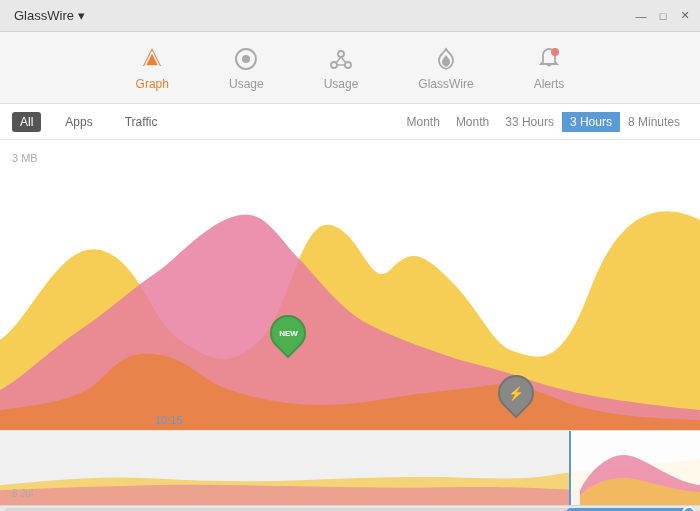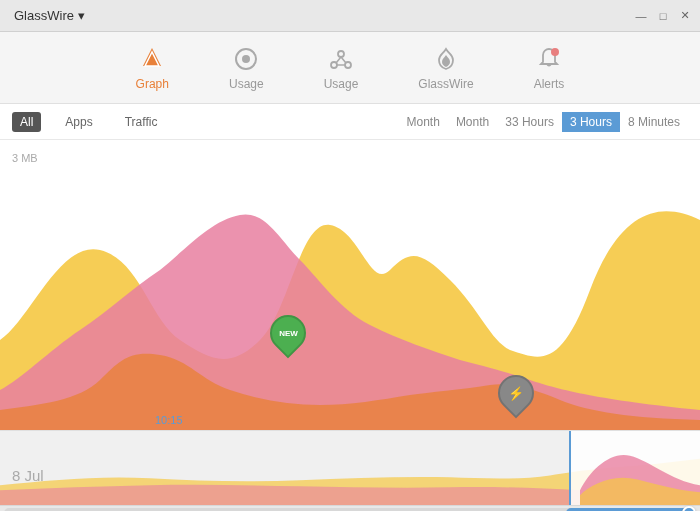--- a/index.html
+++ b/index.html
@@ -200,23 +200,23 @@
       border-top: 1px solid #e0e0e0;
       position: relative;
       overflow: hidden;
     }
     #mini-svg {
       width: 100%;
       height: 100%;
     }
     #mini-date {
       position: absolute;
-      bottom: 21px;
+      bottom: 6px;
       left: 12px;
-      font-size: 15px;
+      font-size: 10px;
       color: #aaa;
     }
 
     
     #scrollbar-area {
       height: 16px;
       background: #e8e8e8;
       position: relative;
       border-top: 1px solid #d8d8d8;
     }

